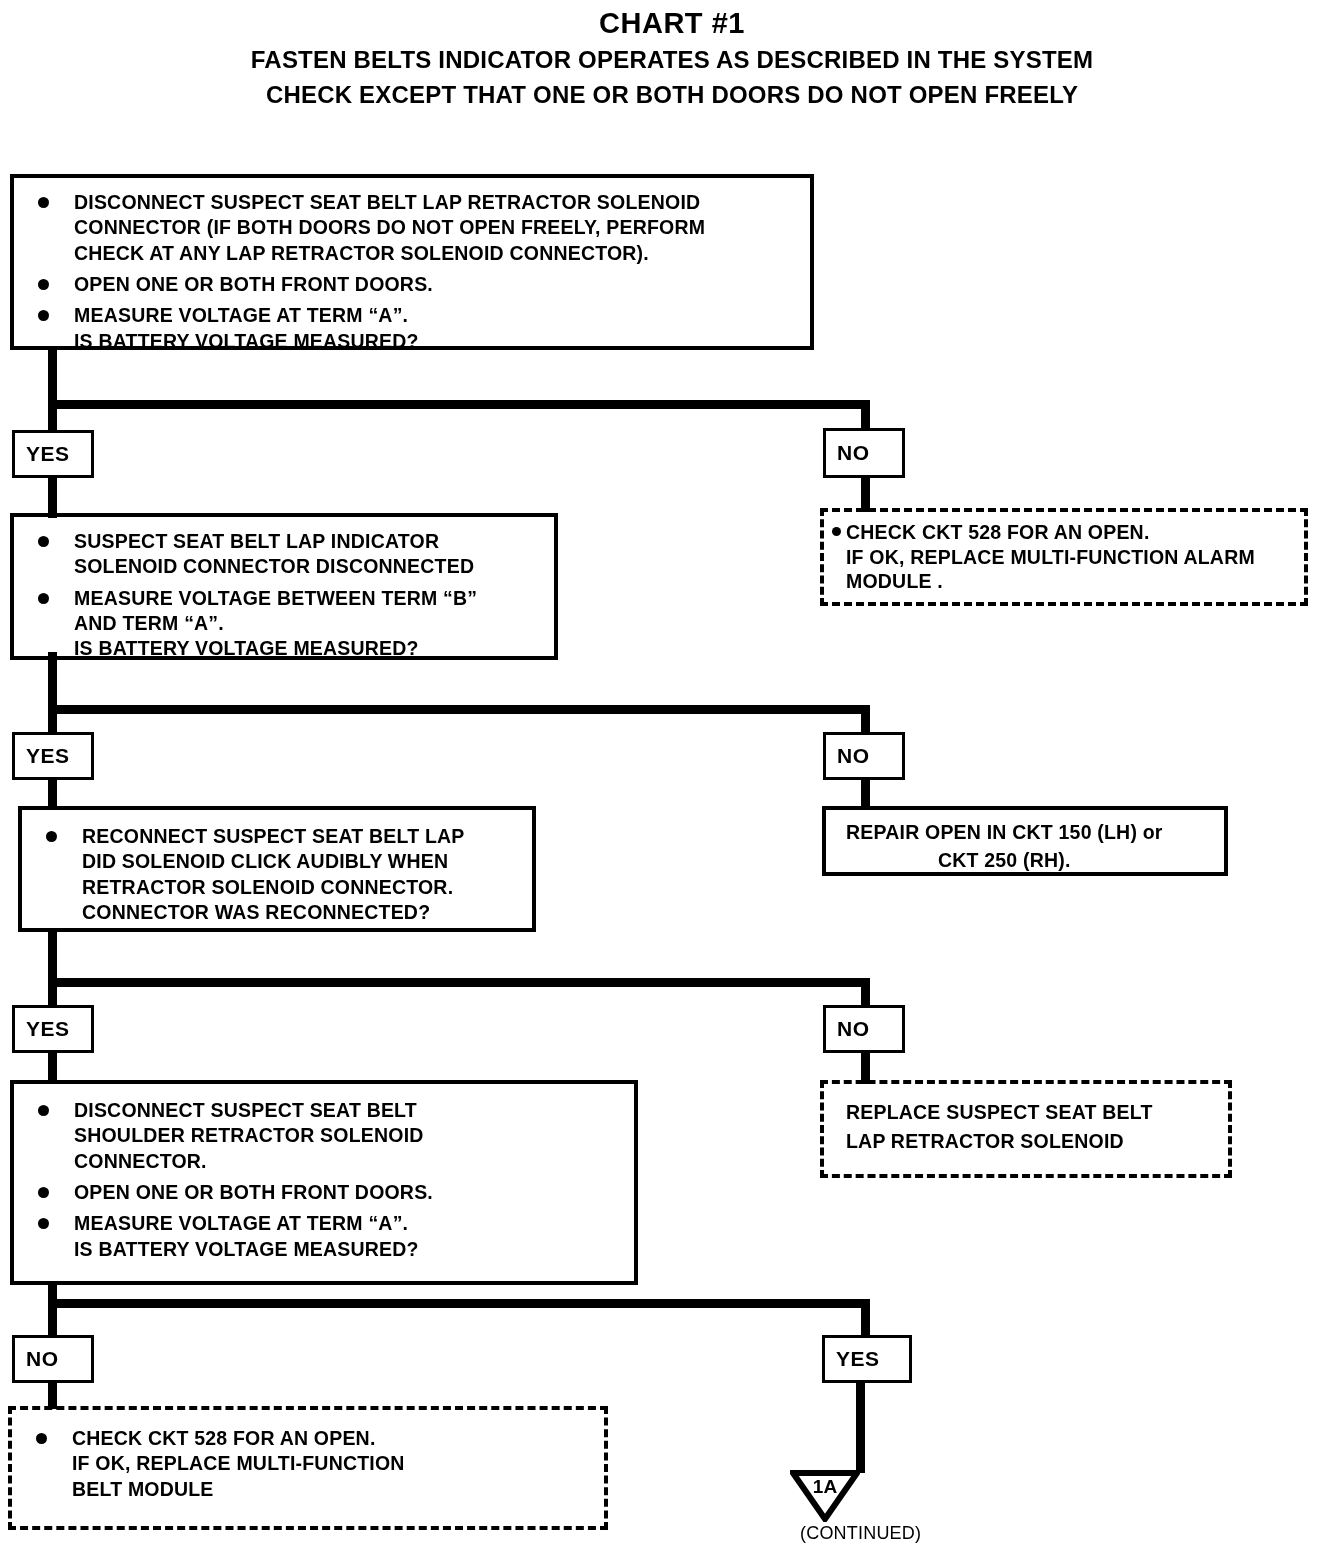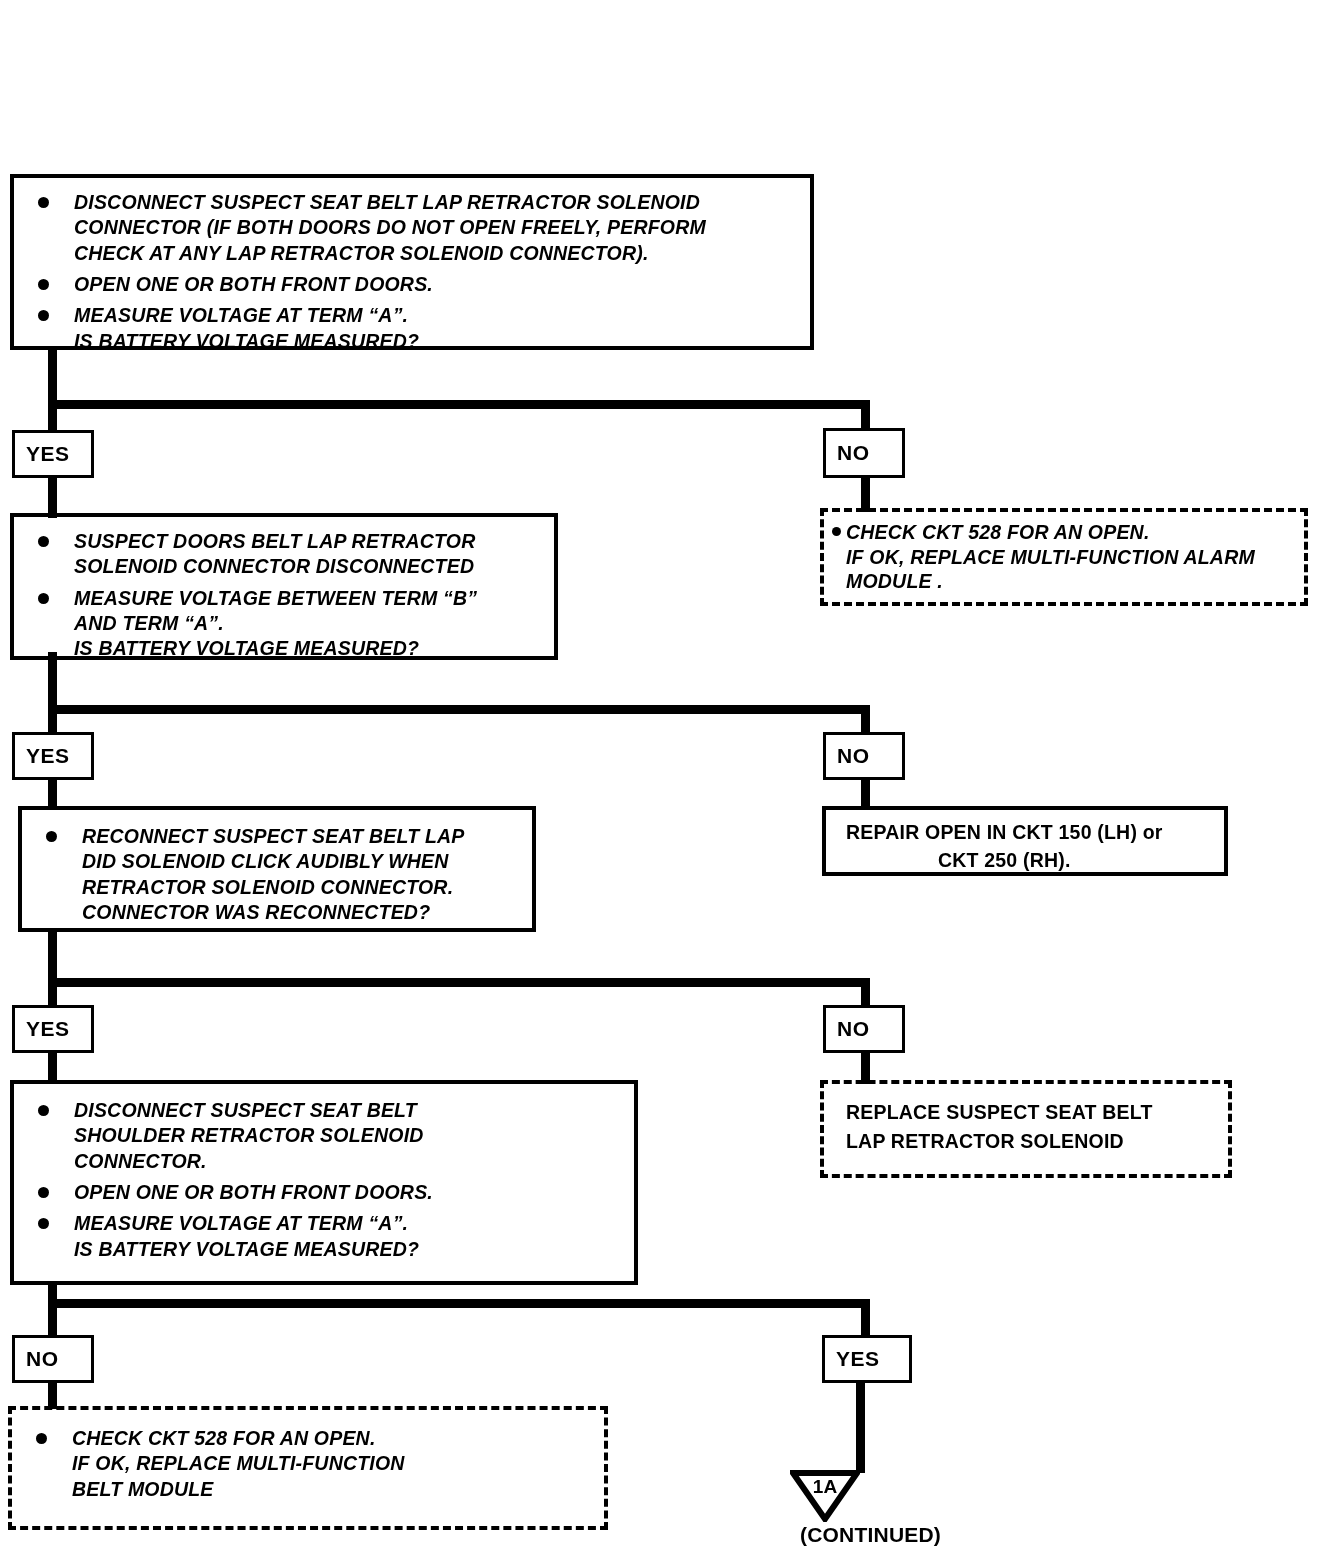--- a/index.html
+++ b/index.html
@@ -81,21 +81,20 @@
   }
   ul.bullets {
     list-style: none;
     margin: 0;
     padding: 0;
   }
   ul.bullets > li {
     position: relative;
     padding-left: 42px;
     margin-bottom: 6px;
-    font-style: italic;
   }
   ul.bullets > li .dot {
     position: absolute;
     left: 6px;
     top: 7px;
     width: 11px;
     height: 11px;
     background: #000000;
     border-radius: 50%;
   }
@@ -133,31 +132,36 @@
     top: 6px;
     width: 100%;
     text-align: center;
     font-size: 19px;
     font-weight: bold;
     letter-spacing: 0px;
     z-index: 4;
   }
   .continued {
     position: absolute;
-    font-size: 21px;
-    font-weight: bold;
+    font-size: 18px;
+    font-weight: normal;
     letter-spacing: 0.2px;
     white-space: nowrap;
   }
 </style>
 </head>
 <body>
 
 <div id="page">
 
+  <div class="title-block">
+    <div class="title-main">CHART #1</div>
+    <div class="title-sub">FASTEN BELTS INDICATOR OPERATES AS DESCRIBED IN THE SYSTEM</div>
+    <div class="title-sub">CHECK EXCEPT THAT ONE OR BOTH DOORS DO NOT OPEN FREELY</div>
+  </div>
 
   <div class="conn" style="left:48px; top:348px; width:9px; height:60px;"></div>
   <div class="conn" style="left:48px; top:400px; width:822px; height:9px;"></div>
   <div class="conn" style="left:861px; top:400px; width:9px; height:32px;"></div>
   <div class="conn" style="left:48px; top:400px; width:9px; height:34px;"></div>
 
   <div class="conn" style="left:48px; top:476px; width:9px; height:42px;"></div>
 
   <div class="conn" style="left:861px; top:476px; width:9px; height:36px;"></div>
 
@@ -222,21 +226,21 @@
         </li>
       </ul>
     </div>
   </div>
 
   <div class="box" style="left:10px; top:513px; width:548px; height:147px;">
     <div class="box-body">
       <ul class="bullets">
         <li>
           <span class="dot"></span>
-          <span class="line2">SUSPECT DOORS BELT LAP RETRACTOR</span>
+          <span class="line2">SUSPECT SEAT BELT LAP INDICATOR</span>
           <span class="line2">SOLENOID CONNECTOR DISCONNECTED</span>
         </li>
         <li>
           <span class="dot"></span>
           <span class="line2">MEASURE VOLTAGE BETWEEN TERM “B”</span>
           <span class="line2">AND TERM “A”.</span>
           <span class="line2">IS BATTERY VOLTAGE MEASURED?</span>
         </li>
       </ul>
     </div>

